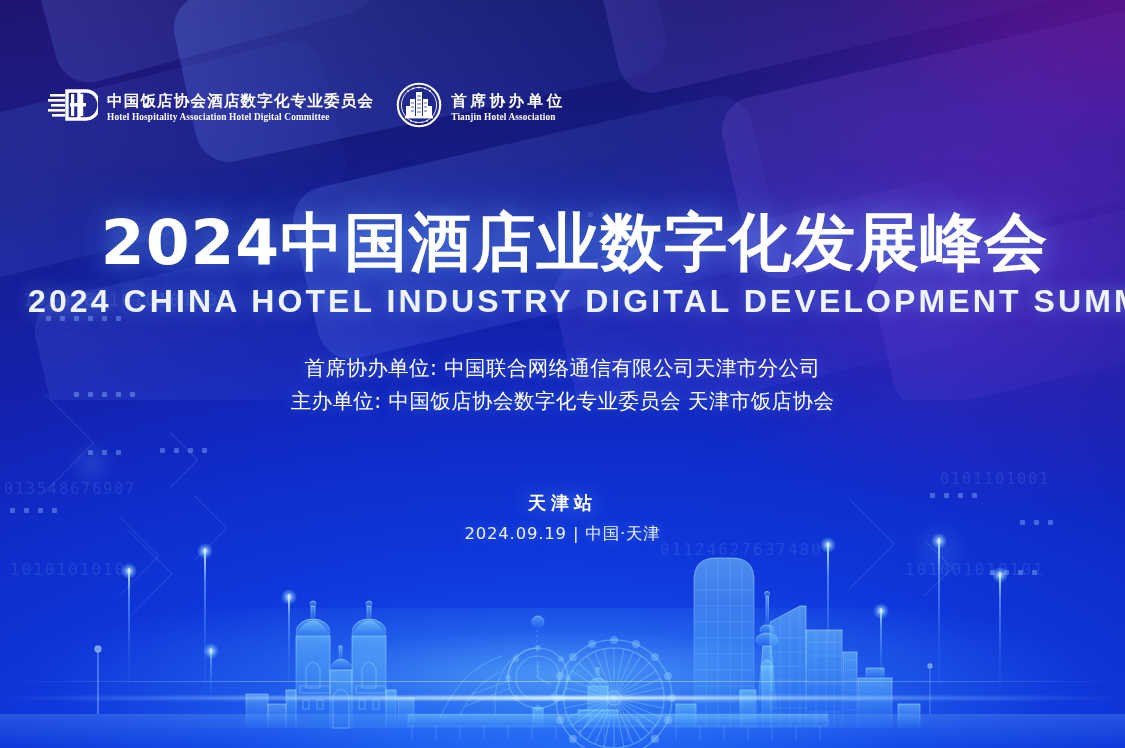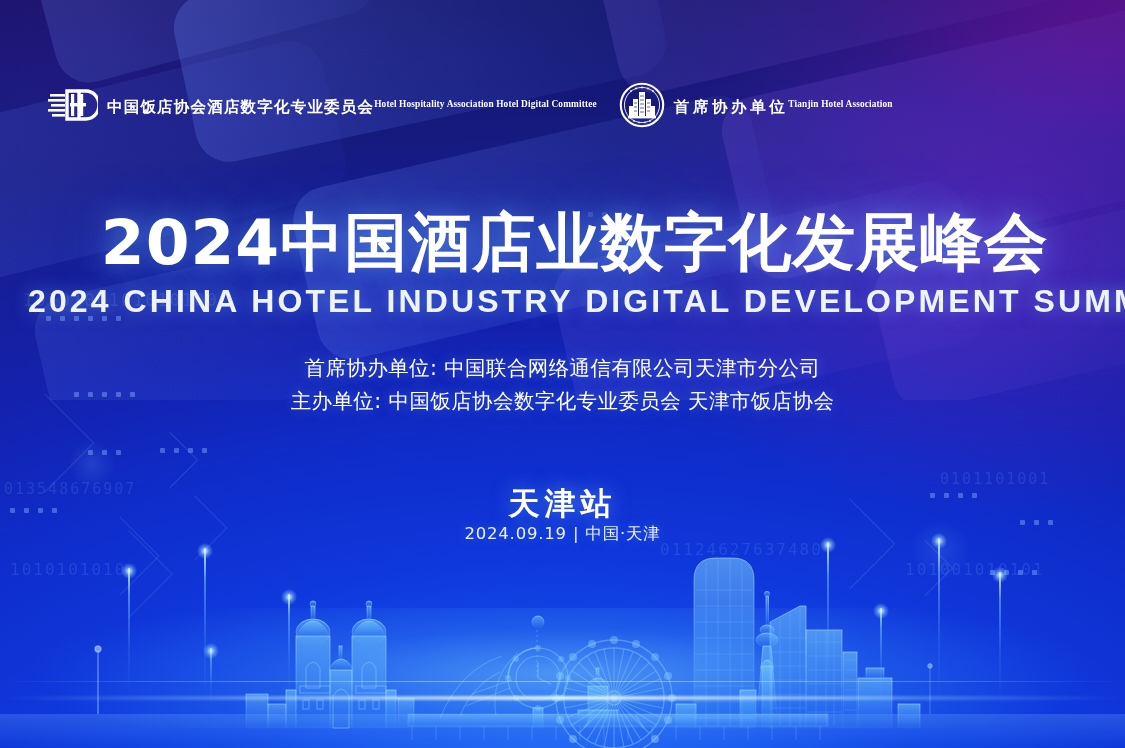--- a/index.html
+++ b/index.html
@@ -78,21 +78,21 @@
   }
   .horizon-line2{
     position:absolute;left:0;bottom:66px;width:100%;height:1px;
     background:linear-gradient(90deg, rgba(150,210,255,0) 0%, rgba(185,225,255,.42) 26%, rgba(200,235,255,.55) 50%, rgba(185,225,255,.42) 74%, rgba(150,210,255,0) 100%);
   }
 
   
   .logos{position:absolute;left:48px;top:82px;display:flex;align-items:center;gap:22px;}
   .logo-block{display:flex;align-items:center;gap:9px;}
   .logo-mark{flex:0 0 auto;}
-  .logo-txt{display:flex;flex-direction:row;justify-content:space-between;}
+  .logo-txt{display:flex;flex-direction:column;justify-content:space-between;}
   .logo-cn{
     color:#fff;font-weight:700;font-size:15.5px;line-height:19px;letter-spacing:1.2px;white-space:nowrap;
     font-family:"DejaVu Sans","Liberation Sans",sans-serif;
   }
   .logo-en{
     color:#fff;font-weight:700;font-size:9.3px;line-height:12px;letter-spacing:.15px;white-space:nowrap;
     font-family:"Liberation Serif","DejaVu Serif",serif;
   }
   .logo-cn.sp{letter-spacing:3.6px;}
 
@@ -119,21 +119,21 @@
     font-family:"DejaVu Sans","Liberation Sans",sans-serif;
     font-size:20.5px;line-height:33px;color:#fff;font-weight:400;
     letter-spacing:.4px;white-space:nowrap;
     text-shadow:0 0 14px rgba(110,180,255,.45);
   }
 
   
   .station{position:absolute;left:0;top:486px;width:100%;text-align:center;}
   .station-name{
     font-family:"DejaVu Sans","Liberation Sans",sans-serif;
-    font-weight:700;font-size:31px;line-height:34px;color:#fff;letter-spacing:5px;
+    font-weight:700;font-size:18px;line-height:34px;color:#fff;letter-spacing:5px;
     text-shadow:0 0 20px rgba(120,190,255,.6);
   }
   .station-date{
     margin-top:3px;
     font-family:"DejaVu Sans","Liberation Sans",sans-serif;
     font-size:16.5px;line-height:22px;color:#eaf2ff;letter-spacing:.8px;
     text-shadow:0 0 12px rgba(110,180,255,.45);
   }
 </style>
 </head>

